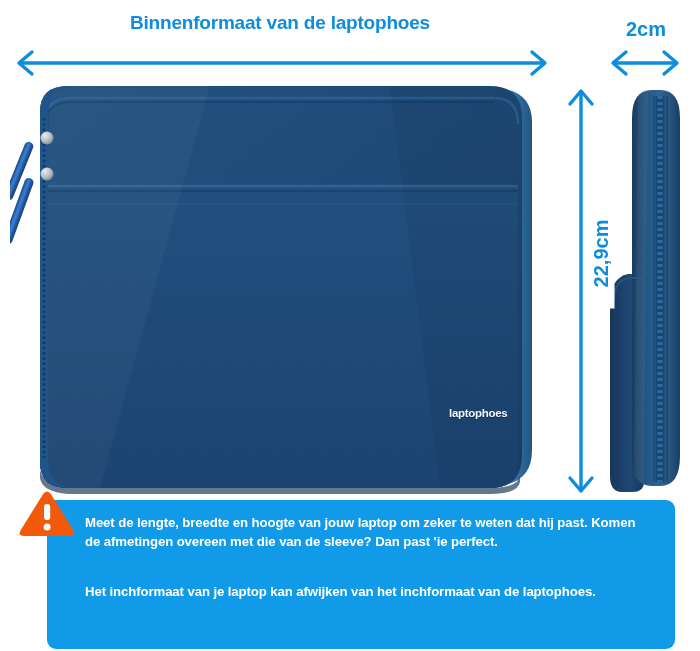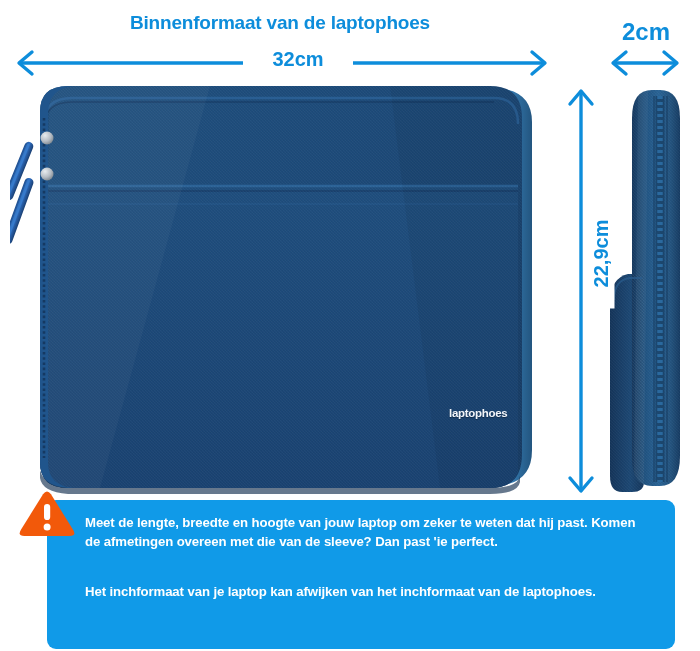--- a/index.html
+++ b/index.html
@@ -48,21 +48,21 @@
     padding: 0 6px;
     z-index: 5;
   }
 
   .label-depth {
     position: absolute;
     left: 608px;
     top: 18px;
     width: 76px;
     text-align: center;
-    font-size: 24px;
+    font-size: 20px;
     font-weight: bold;
     color: #0d8ddb;
   }
 
   .label-height {
     position: absolute;
     left: 546px;
     top: 240px;
     width: 110px;
     text-align: center;
@@ -154,21 +154,20 @@
 
   <div class="title">Binnenformaat van de laptophoes</div>
 
   <svg class="arrow-svg" id="arrow-width" width="548" height="30" viewBox="0 0 548 30">
     <g stroke="#0d8ddb" stroke-width="3.4" fill="none" stroke-linecap="round" stroke-linejoin="round">
       <line x1="12" y1="15" x2="536" y2="15"></line>
       <polyline points="24,4 11,15 24,26"></polyline>
       <polyline points="524,4 537,15 524,26"></polyline>
     </g>
   </svg>
-  <div class="label-width">32cm</div>
 
   <div class="label-depth">2cm</div>
   <svg class="arrow-svg" id="arrow-depth" width="78" height="30" viewBox="0 0 78 30">
     <g stroke="#0d8ddb" stroke-width="3.4" fill="none" stroke-linecap="round" stroke-linejoin="round">
       <line x1="8" y1="15" x2="70" y2="15"></line>
       <polyline points="20,4 7,15 20,26"></polyline>
       <polyline points="58,4 71,15 58,26"></polyline>
     </g>
   </svg>
 

